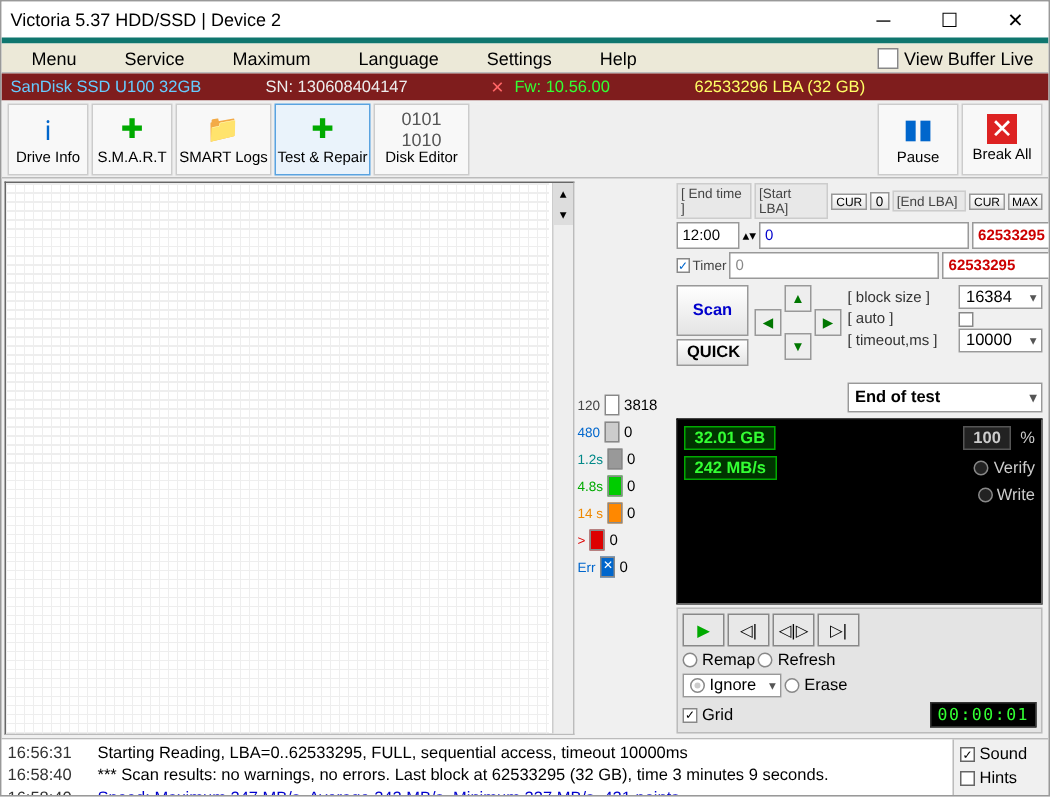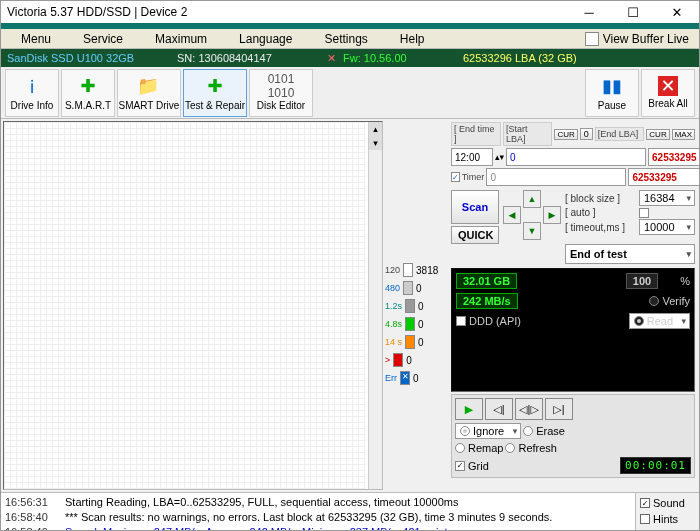--- a/index.html
+++ b/index.html
@@ -1,25 +1,25 @@
 <!DOCTYPE html>
 <html><head>
 <meta charset="utf-8">
 <style>
 * { box-sizing: border-box; margin: 0; padding: 0; font-family: "Segoe UI", Tahoma, sans-serif; }
 body { width: 700px; height: 531px; background: #f0f0f0; font-size: 11px; color: #000; overflow: hidden; border: 1px solid #999; }
-.titlebar { height: 28px; display: flex; align-items: center; padding-left: 6px; background: #fff; border-bottom: 6px solid #0f766e; }
+.titlebar { height: 28px; display: flex; align-items: center; padding-left: 6px; background: #fff; border-bottom: 4px solid #0f766e; }
 .titlebar .title { flex: 1; font-size: 12px; }
 .titlebar .winbtn { width: 44px; height: 28px; display: flex; align-items: center; justify-content: center; font-size: 13px; }
 .menubar { height: 20px; display: flex; align-items: center; background: #ece9d8; border-bottom: 1px solid #bbb; padding: 0 4px; }
 .menubar .menu { padding: 2px 16px; font-size: 12px; }
 .menubar .spacer { flex: 1; }
 .menubar .viewbuf { display: flex; align-items: center; gap: 4px; font-size: 12px; padding-right: 6px; }
 .menubar .viewbuf .boxicon { width: 14px; height: 14px; border: 1px solid #888; background: #fff; }
-.statusbar { height: 18px; background: #14532d; display: flex; align-items: center; color: #8f8; font-size: 11px; }
+.statusbar { height: 18px; background: #7f1d1d; display: flex; align-items: center; color: #8f8; font-size: 11px; }
 .statusbar .seg { padding: 0 6px; height: 100%; display: flex; align-items: center; }
 .statusbar .seg.dev { color: #6cf; flex: 0 0 170px; }
 .statusbar .seg.sn { color: #eee; flex: 0 0 150px; }
 .statusbar .seg.x { color: #f66; width: 16px; }
 .statusbar .seg.fw { color: #3f3; flex: 0 0 120px; }
 .statusbar .seg.lba { color: #ff6; flex: 1; }
 .toolbar { height: 52px; display: flex; align-items: center; padding: 2px 4px; gap: 2px; background: #efefef; border-bottom: 1px solid #bbb; }
 .toolbtn { width: 64px; height: 48px; display: flex; flex-direction: column; align-items: center; justify-content: center; border: 1px solid #ccc; background: #f8f8f8; font-size: 10px; gap: 2px; }
 .toolbtn.small { width: 54px; }
 .toolbtn .ic { width: 24px; height: 24px; display: flex; align-items: center; justify-content: center; font-size: 18px; }
@@ -41,21 +41,21 @@
 .dpad { width: 62px; height: 50px; position: relative; }
 .dpad .d { position: absolute; width: 18px; height: 18px; border: 1px solid #999; background: #eee; display: flex; align-items: center; justify-content: center; font-size: 9px; color: #070; }
 .dpad .up { left: 22px; top: 0; }
 .dpad .dn { left: 22px; bottom: 0; }
 .dpad .lf { left: 2px; top: 16px; }
 .dpad .rt { right: 2px; top: 16px; }
 .sel { border: 1px solid #999; background: #fff; font-size: 11px; padding: 0 16px 0 4px; height: 16px; position: relative; display: flex; align-items: center; }
 .sel::after { content: "▾"; position: absolute; right: 3px; font-size: 9px; color: #555; }
 .bigsel { height: 20px; font-weight: bold; }
 .blackbar { height: 124px; background: #000; border: 1px inset #666; padding: 4px; display: flex; flex-direction: column; gap: 4px; margin-top: 2px; }
-.blackbar .br { display: flex; gap: 22px; align-items: center; }
+.blackbar .br { display: flex; gap: 6px; align-items: center; }
 .tag { background: #003300; color: #3f3; border: 1px solid #0a0; padding: 1px 6px; font-size: 11px; font-weight: bold; }
 .tag.gray { background: #222; color: #ccc; border-color: #555; }
 .radio { display: flex; align-items: center; gap: 3px; color: #ccc; font-size: 11px; }
 .radio .rdot { width: 10px; height: 10px; border-radius: 50%; border: 1px solid #888; background: #222; display: flex; align-items: center; justify-content: center; }
 .radio.sel .rdot::after { content: ""; width: 4px; height: 4px; border-radius: 50%; background: #ccc; }
 .chk { display: flex; align-items: center; gap: 3px; color: #ccc; font-size: 11px; }
 .chk .cbox { width: 10px; height: 10px; border: 1px solid #888; background: #fff; color: #000; font-size: 8px; display: flex; align-items: center; justify-content: center; }
 .playrow button { width: 28px; height: 22px; background: #e8e8e8; border: 1px solid #888; font-size: 11px; }
 .counter { background: #000; color: #3f3; font-family: monospace; font-size: 11px; padding: 1px 4px; border: 1px solid #333; letter-spacing: 1px; }
 .legend { width: 64px; display: flex; flex-direction: column; gap: 4px; padding-top: 4px; }
@@ -115,21 +115,21 @@
   <div class="toolbtn small">
       <div class="ic" style="color:#06c">ℹ</div>
       <span>Drive Info</span>
     </div>
   <div class="toolbtn small">
       <div class="ic" style="color:#0a0">✚</div>
       <span>S.M.A.R.T</span>
     </div>
   <div class="toolbtn">
       <div class="ic" style="color:#e9b94a">📁</div>
-      <span>SMART Drive</span>
+      <span>SMART Logs</span>
     </div>
   <div class="toolbtn" style="border-color:#5aa3e0;background:#eaf3fb">
       <div class="ic" style="color:#0a0">✚</div>
       <span>Test &amp; Repair</span>
     </div>
   <div class="toolbtn">
       <div class="ic" style="font-size:12px;color:#555">0101<br>1010</div>
       <span>Disk Editor</span>
     </div>
   <div class="tspacer"></div>
@@ -240,21 +240,21 @@
             <span class="bracket" style="flex:1">[ auto ]</span>
             <span style="width:10px;height:10px;border:1px solid #888;background:#fff"></span>
             <span style="flex:0 0 44px"></span>
           </div>
         <div class="row">
             <span class="bracket" style="flex:1">[ timeout,ms ]</span>
             <div class="sel" style="width:56px">
               <span>10000</span>
             </div>
           </div>
-        <div class="sel bigsel" style="margin-top:8px">
+        <div class="sel bigsel" style="margin-top:19px">
             <span>End of test</span>
           </div>
       </div>
     </div>
 
     <div class="blackbar">
       <div class="br">
         <span class="tag">32.01 GB</span>
         <span style="flex:1"></span>
         <span class="tag gray">100</span>
@@ -262,57 +262,53 @@
       </div>
       <div class="br">
         <span class="tag">242 MB/s</span>
         <span style="flex:1"></span>
         <label class="radio">
             <span class="rdot"></span>
             <span>Verify</span>
           </label>
       </div>
       <div class="br">
-        <label class="chk">
-            <span class="cbox"></span>
-            <span>DDD (API)</span>
-          </label>
         <span style="flex:1"></span>
-        <label class="radio sel">
+        <label class="radio">
             <span class="rdot"></span>
-            <span>Read</span>
+            <span>Write</span>
           </label>
       </div>
     </div>
 
     <div style="background:#e4e4e4;border:1px solid #bbb;padding:3px;display:flex;flex-direction:column;gap:3px">
       <div class="row playrow">
         <button style="color:#0a0">▶</button>
         <button>◁|</button>
         <button>◁|▷</button>
         <button>▷|</button>
       </div>
       <div class="row">
+        <label class="radio" style="color:#000">
+            <span class="rdot" style="background:#fff"></span>
+            <span>Remap</span>
+          </label>
+        <label class="radio" style="color:#000">
+            <span class="rdot" style="background:#fff"></span>
+            <span>Refresh</span>
+          </label>
+      </div>
+      <div class="row">
         <label class="radio sel" style="color:#000">
             <span class="rdot" style="background:#fff"></span>
             <span>Ignore</span>
           </label>
         <label class="radio" style="color:#000">
             <span class="rdot" style="background:#fff"></span>
             <span>Erase</span>
-          </label>
-      </div>
-      <div class="row">
-        <label class="radio" style="color:#000">
-            <span class="rdot" style="background:#fff"></span>
-            <span>Remap</span>
-          </label>
-        <label class="radio" style="color:#000">
-            <span class="rdot" style="background:#fff"></span>
-            <span>Refresh</span>
           </label>
       </div>
       <div class="row">
         <label class="chk" style="color:#000">
             <span class="cbox">✓</span>
             <span>Grid</span>
           </label>
         <span style="flex:1"></span>
         <span class="counter">00:00:01</span>
       </div>

